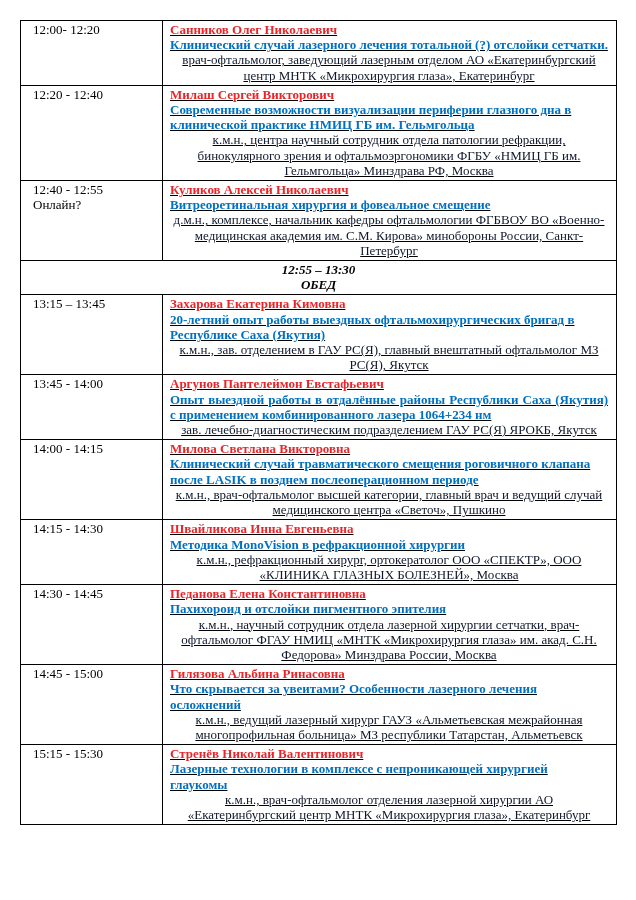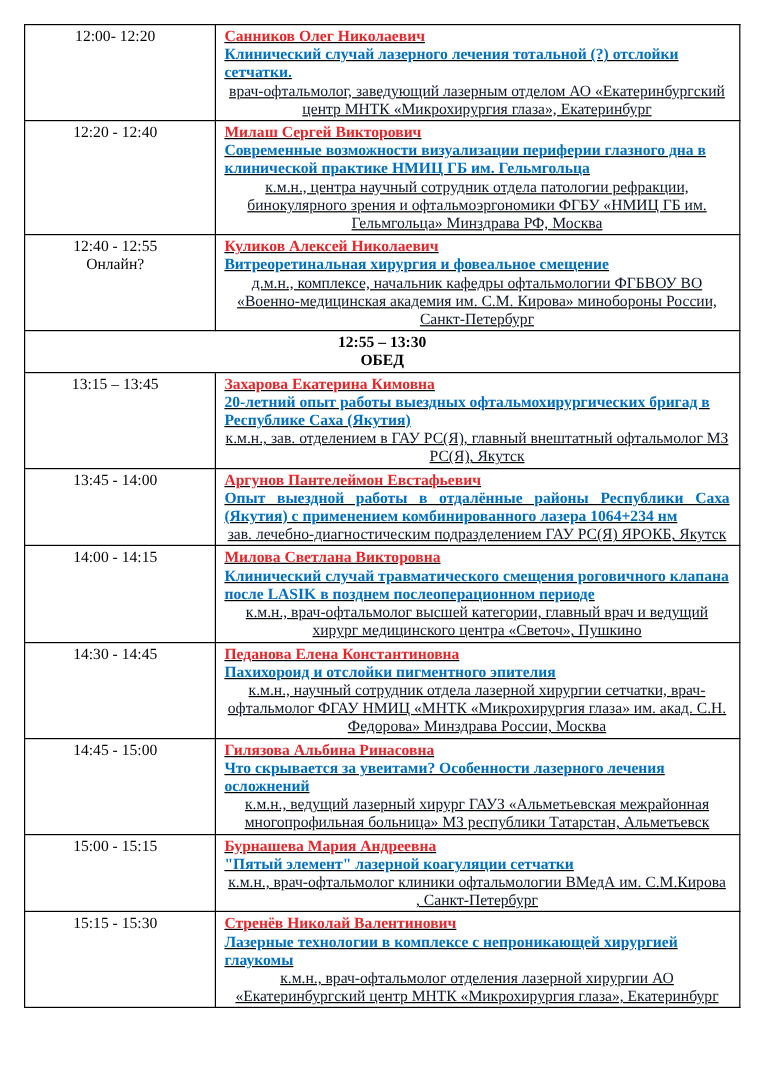--- a/index.html
+++ b/index.html
@@ -30,23 +30,22 @@
     table-layout: fixed;
     font-size: 13px;
     line-height: 15.2px;
   }
   table.schedule td {
     border: 1px solid #000000;
     vertical-align: top;
   }
   td.time-cell {
     width: 126px;
-    padding: 1px 20px 2px 12px;
+    padding: 1px 3px 2px 12px;
     white-space: nowrap;
-    text-align: center;
   }
   td.content-cell {
     padding: 1px 8px 2px 7px;
     text-decoration: underline;
   }
   .speaker {
     font-weight: bold;
     color: var(--speaker-color, #e8262a);
   }
   .talk-title {
@@ -57,20 +56,21 @@
     text-align: justify;
   }
   .details {
     color: #0f172a;
     text-align: center;
   }
   td.break-cell {
     text-align: center;
     font-weight: bold;
     padding: 1px 4px 2px 4px;
+    font-style: italic;
   }
 </style>
 </head>
 <body style="background: rgb(255, 255, 255);">
 
 <div class="page">
   <table class="schedule">
     <tbody>
         <tr>
           <td class="time-cell">
@@ -129,21 +129,31 @@
             <div class="details">зав. лечебно-диагностическим подразделением ГАУ РС(Я) ЯРОКБ, Якутск</div>
           </td>
         </tr>
         <tr>
           <td class="time-cell">
             <div class="time-range">14:00 - 14:15</div>
           </td>
           <td class="content-cell">
             <div class="speaker">Милова Светлана Викторовна</div>
             <div class="talk-title">Клинический случай травматического смещения роговичного клапана после LASIK в позднем послеоперационном периоде</div>
-            <div class="details">к.м.н., врач-офтальмолог высшей категории, главный врач и ведущий хирург медицинского центра «Светоч», Пушкино</div>
+            <div class="details">к.м.н., врач-офтальмолог высшей категории, главный врач и ведущий случай медицинского центра «Светоч», Пушкино</div>
+          </td>
+        </tr>
+        <tr>
+          <td class="time-cell">
+            <div class="time-range">14:15 - 14:30</div>
+          </td>
+          <td class="content-cell">
+            <div class="speaker">Швайликова Инна Евгеньевна</div>
+            <div class="talk-title">Методика MonoVision в рефракционной хирургии</div>
+            <div class="details">к.м.н., рефракционный хирург, ортокератолог ООО «СПЕКТР», ООО «КЛИНИКА ГЛАЗНЫХ БОЛЕЗНЕЙ», Москва</div>
           </td>
         </tr>
         <tr>
           <td class="time-cell">
             <div class="time-range">14:30 - 14:45</div>
           </td>
           <td class="content-cell">
             <div class="speaker">Педанова Елена Константиновна</div>
             <div class="talk-title">Пахихороид и отслойки пигментного эпителия</div>
             <div class="details">к.м.н., научный сотрудник отдела лазерной хирургии сетчатки, врач-офтальмолог ФГАУ НМИЦ «МНТК «Микрохирургия глаза» им. акад. С.Н. Федорова» Минздрава России, Москва</div>
@@ -154,30 +164,20 @@
             <div class="time-range">14:45 - 15:00</div>
           </td>
           <td class="content-cell">
             <div class="speaker">Гилязова Альбина Ринасовна</div>
             <div class="talk-title">Что скрывается за увеитами? Особенности лазерного лечения осложнений</div>
             <div class="details">к.м.н., ведущий лазерный хирург ГАУЗ «Альметьевская межрайонная многопрофильная больница» МЗ республики Татарстан, Альметьевск</div>
           </td>
         </tr>
         <tr>
           <td class="time-cell">
-            <div class="time-range">15:00 - 15:15</div>
-          </td>
-          <td class="content-cell">
-            <div class="speaker">Бурнашева Мария Андреевна</div>
-            <div class="talk-title">"Пятый элемент" лазерной коагуляции сетчатки</div>
-            <div class="details">к.м.н., врач-офтальмолог клиники офтальмологии ВМедА им. С.М.Кирова , Санкт-Петербург</div>
-          </td>
-        </tr>
-        <tr>
-          <td class="time-cell">
             <div class="time-range">15:15 - 15:30</div>
           </td>
           <td class="content-cell">
             <div class="speaker">Стренёв Николай Валентинович</div>
             <div class="talk-title">Лазерные технологии в комплексе с непроникающей хирургией глаукомы</div>
             <div class="details">к.м.н., врач-офтальмолог отделения лазерной хирургии АО «Екатеринбургский центр МНТК «Микрохирургия глаза», Екатеринбург</div>
           </td>
         </tr>
       </tbody>
   </table>

